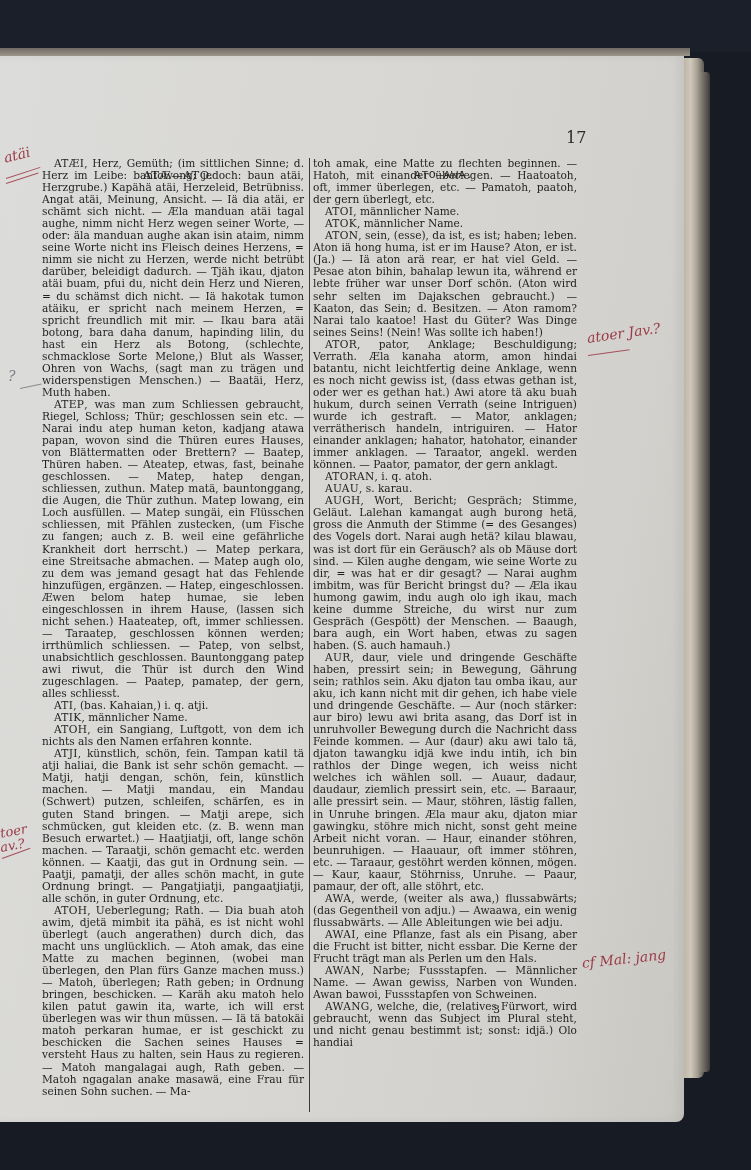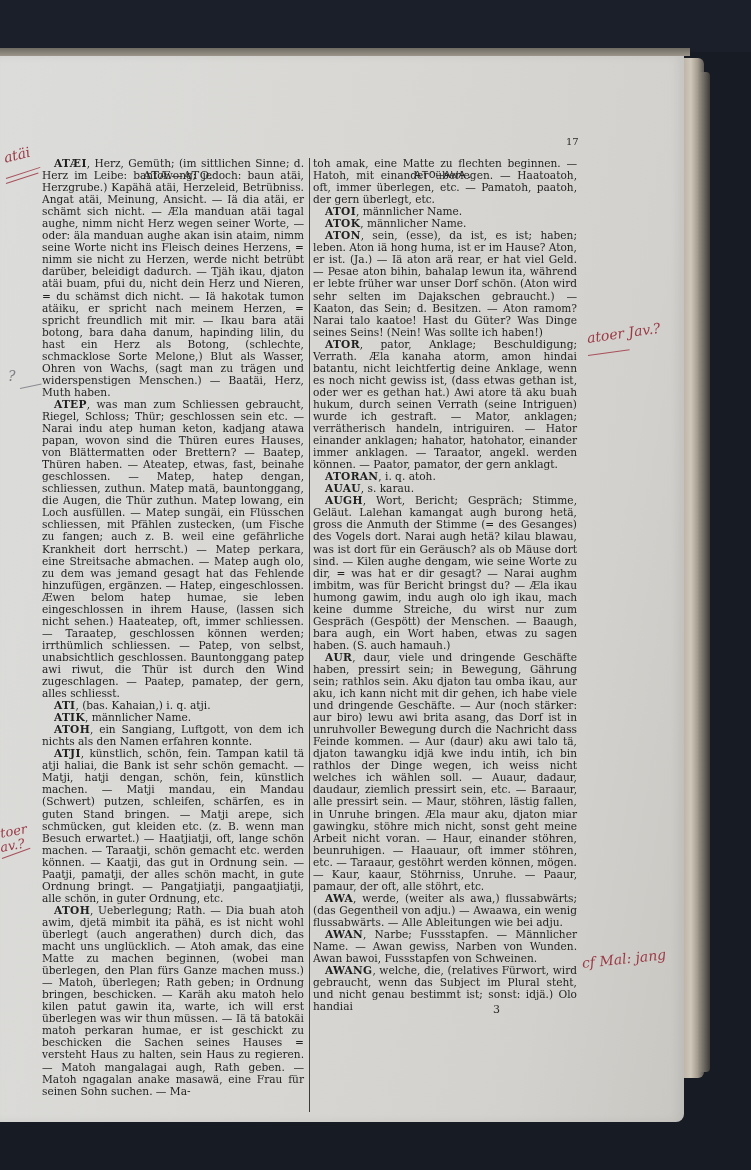--- a/index.html
+++ b/index.html
@@ -27,32 +27,32 @@
   .page {
     position:absolute; left:0; top:56px; width:684px; height:1066px;
     background:linear-gradient(100deg,#dcdcda 0%,#d8d7d4 45%,#d2d1cd 80%,#c9c7c2 100%);
     border-bottom-right-radius:8px;
     box-shadow: inset -6px 0 10px rgba(0,0,0,0.06);
   }
   .running-head {
     position:absolute; top:137px;
     font-size:11.5px; letter-spacing:0.5px; color:#2a2a2a;margin-top:31px;
   }
-  .page-number { position:absolute; top:136px; left:566px; font-size:10px; color:#2a2a2a; }
+  .page-number { position:absolute; top:128px; left:566px; font-size:16px; color:#2a2a2a; }
   .column {
     position:absolute; top:157px; width:262px;
     font-size:10.6px; line-height:12.05px; color:#1f1f1f;
     text-align:justify; hyphens:manual;
   }
   .col-left { left:42px; }
   .col-right { left:313px; width:264px; }
   .column-rule { position:absolute; left:309px; top:158px; width:1px; height:954px; background:#3a3a3a; }
   .entry { margin:0; text-indent:12px; }
   .entry.cont { text-indent:0; }
-  .entry .hw { font-weight:bold; letter-spacing:0.3px; }
+  .entry .hw { font-weight:normal; letter-spacing:0.3px; }
   .sig { position:absolute; top:1003px; left:493px; font-size:11px; color:#2a2a2a; }
   .note {
     position:absolute; font-family:"DejaVu Serif", serif; font-style:italic;
     color:#9a3a45; font-size:14px; transform-origin:left center;
   }
   .note-line { position:absolute; height:1px; background:#a8505a; transform-origin:left center; }
   .pencil { position:absolute; color:#7e7e86; font-size:14px; font-style:italic; }
   .scratch { position:absolute; height:1px; background:#8a8a92; transform-origin:left center; }
 </style>
 </head>
@@ -84,20 +84,21 @@
     <p class="entry cont"><span>toh amak, eine Matte zu flechten beginnen. — Hatoh, mit einander überlegen. — Haatoatoh, oft, immer überlegen, etc. — Pamatoh, paatoh, der gern überlegt, etc.</span></p>
     <p class="entry"><span class="hw">ATOI</span><span>, männlicher Name.</span></p>
     <p class="entry"><span class="hw">ATOK</span><span>, männlicher Name.</span></p>
     <p class="entry"><span class="hw">ATON</span><span>, sein, (esse), da ist, es ist; haben; leben. Aton iä hong huma, ist er im Hause? Aton, er ist. (Ja.) — Iä aton arä rear, er hat viel Geld. — Pesae aton bihin, bahalap lewun ita, während er lebte früher war unser Dorf schön. (Aton wird sehr selten im Dajakschen gebraucht.) — Kaaton, das Sein; d. Besitzen. — Aton ramom? Narai talo kaatoe! Hast du Güter? Was Dinge seines Seins! (Nein! Was sollte ich haben!)</span></p>
     <p class="entry"><span class="hw">ATOR</span><span>, pator, Anklage; Beschuldigung; Verrath. Æla kanaha atorm, amon hindai batantu, nicht leichtfertig deine Anklage, wenn es noch nicht gewiss ist, (dass etwas gethan ist, oder wer es gethan hat.) Awi atore tä aku buah hukum, durch seinen Verrath (seine Intriguen) wurde ich gestraft. — Mator, anklagen; verrätherisch handeln, intriguiren. — Hator einander anklagen; hahator, hatohator, einander immer anklagen. — Taraator, angekl. werden können. — Paator, pamator, der gern anklagt.</span></p>
     <p class="entry"><span class="hw">ATORAN</span><span>, i. q. atoh.</span></p>
     <p class="entry"><span class="hw">AUAU</span><span>, s. karau.</span></p>
     <p class="entry"><span class="hw">AUGH</span><span>, Wort, Bericht; Gespräch; Stimme, Geläut. Lalehan kamangat augh burong hetä, gross die Anmuth der Stimme (= des Gesanges) des Vogels dort. Narai augh hetä? kilau blawau, was ist dort für ein Geräusch? als ob Mäuse dort sind. — Kilen aughe dengam, wie seine Worte zu dir, = was hat er dir gesagt? — Narai aughm imbitm, was für Bericht bringst du? — Æla ikau humong gawim, indu augh olo igh ikau, mach keine dumme Streiche, du wirst nur zum Gespräch (Gespött) der Menschen. — Baaugh, bara augh, ein Wort haben, etwas zu sagen haben. (S. auch hamauh.)</span></p>
     <p class="entry"><span class="hw">AUR</span><span>, daur, viele und dringende Geschäfte haben, pressirt sein; in Bewegung, Gährung sein; rathlos sein. Aku djaton tau omba ikau, aur aku, ich kann nicht mit dir gehen, ich habe viele und dringende Geschäfte. — Aur (noch stärker: aur biro) lewu awi brita asang, das Dorf ist in unruhvoller Bewegung durch die Nachricht dass Feinde kommen. — Aur (daur) aku awi talo tä, djaton tawangku idjä kwe indu intih, ich bin rathlos der Dinge wegen, ich weiss nicht welches ich wählen soll. — Auaur, dadaur, daudaur, ziemlich pressirt sein, etc. — Baraaur, alle pressirt sein. — Maur, stöhren, lästig fallen, in Unruhe bringen. Æla maur aku, djaton miar gawingku, stöhre mich nicht, sonst geht meine Arbeit nicht voran. — Haur, einander stöhren, beunruhigen. — Haauaur, oft immer stöhren, etc. — Taraaur, gestöhrt werden können, mögen. — Kaur, kaaur, Stöhrniss, Unruhe. — Paaur, pamaur, der oft, alle stöhrt, etc.</span></p>
     <p class="entry"><span class="hw">AWA</span><span>, werde, (weiter als awa,) flussabwärts; (das Gegentheil von adju.) — Awaawa, ein wenig flussabwärts. — Alle Ableitungen wie bei adju.</span></p>
+    <p class="entry"><span class="hw">AWAI</span><span>, eine Pflanze, fast als ein Pisang, aber die Frucht ist bitter, nicht essbar. Die Kerne der Frucht trägt man als Perlen um den Hals.</span></p>
     <p class="entry"><span class="hw">AWAN</span><span>, Narbe; Fussstapfen. — Männlicher Name. — Awan gewiss, Narben von Wunden. Awan bawoi, Fussstapfen von Schweinen.</span></p>
     <p class="entry"><span class="hw">AWANG</span><span>, welche, die, (relatives Fürwort, wird gebraucht, wenn das Subject im Plural steht, und nicht genau bestimmt ist; sonst: idjä.) Olo handiai</span></p>
   </div>
 
 <div class="sig">3</div>
 
 <div class="note" style="left:4px; top:150px; transform:rotate(-14deg);">atäi</div>
 <div class="note-line" style="left:6px; top:178px; width:36px; transform:rotate(-18deg);"></div>
 <div class="note-line" style="left:6px; top:183px; width:34px; transform:rotate(-18deg);"></div>
 

